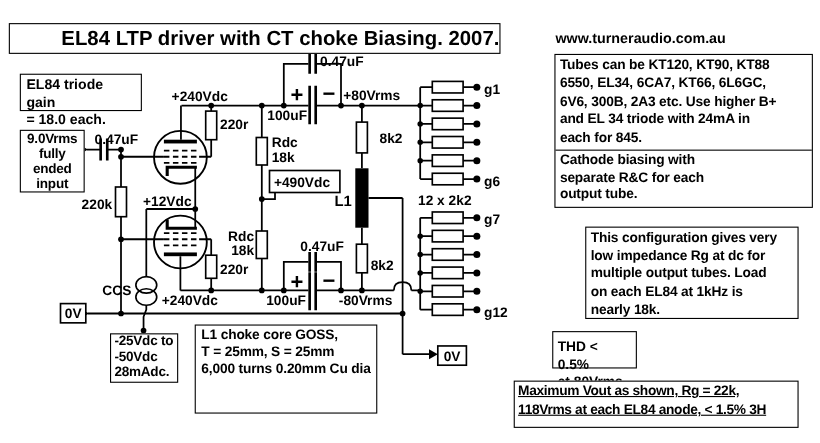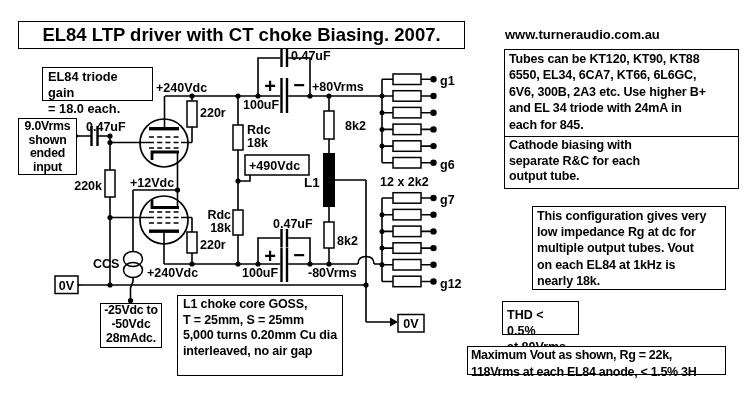--- a/index.html
+++ b/index.html
@@ -1,32 +1,32 @@
 <!DOCTYPE html>
 <html><head>
 <meta charset="utf-8">
 <style>
   html,body{margin:0;padding:0;background:#fff;}
   #canvas{position:relative;width:745px;height:403px;background:#ffffff;overflow:hidden;
           font-family:"Liberation Sans",sans-serif;color:#000;}
   #circuit{position:absolute;left:0;top:0;}
   .box{position:absolute;border:1.5px solid #000;background:#fff;box-sizing:border-box;font-weight:bold;}
   .nb{position:absolute;font-weight:bold;}
-  #title-box{left:18px;top:21px;width:447px;height:28px;font-size:18.5px;line-height:25px;text-align:center;}
+  #title-box{left:8px;top:21px;width:447px;height:28px;font-size:18.5px;line-height:25px;text-align:right;}
   #website{left:505px;top:27px;width:210px;font-size:13px;}
-  #gain-box{left:18px;top:67px;width:111px;height:34px;font-size:12.8px;line-height:15.8px;padding:1px 5px;margin-left:24px;}
+  #gain-box{left:18px;top:67px;width:111px;height:34px;font-size:12.8px;line-height:15.8px;padding:1px 5px;}
   #input-box{left:18px;top:118px;width:59px;height:57px;font-size:12.3px;line-height:13.6px;padding:1px 3px;letter-spacing:-0.2px;text-align:center;}
   #tubes-box{left:504px;top:49px;width:235px;font-size:12.5px;letter-spacing:-0.15px;}
   #tubes-box .sec1{border-bottom:1.5px solid #000;padding:1px 4px 3px 4px;line-height:16.4px;}
   #tubes-box .sec2{padding:1px 4px 3px 4px;line-height:15.6px;}
   #config-box{left:532px;top:206px;width:194px;height:84px;font-size:12.5px;line-height:16.2px;padding:1px 4px;letter-spacing:-0.15px;}
   #thd-box{left:502px;top:301px;width:77px;height:34px;font-size:12.5px;line-height:15.8px;padding:6px 4px;}
-  #max-box{left:467px;top:346px;width:259px;height:29px;font-size:12.5px;line-height:16.8px;padding:0 3px;letter-spacing:-0.3px;white-space:nowrap;}
+  #max-box{left:467px;top:346px;width:259px;height:43px;font-size:12.5px;line-height:16.8px;padding:0 3px;letter-spacing:-0.3px;white-space:nowrap;text-decoration:underline;}
   #choke-box{left:177px;top:295px;width:166px;height:81px;font-size:12.5px;line-height:15.6px;padding:1px 5px;letter-spacing:-0.15px;white-space:nowrap;}
-  #bias-box{left:100px;top:303px;width:62px;height:45px;font-size:12.3px;line-height:13.8px;padding:0 3px;letter-spacing:-0.2px;text-align:center;}
+  #bias-box{left:100px;top:303px;width:62px;height:45px;font-size:12.3px;line-height:13.8px;padding:0 3px;letter-spacing:-0.2px;}
   svg text{font-family:"Liberation Sans",sans-serif;font-weight:bold;fill:#000;font-size:12.5px;}
   svg text.big{font-size:20px;}
   svg text.l1{font-size:13.5px;}
 </style>
 </head>
 <body>
 
 <div id="canvas">
 
 <svg id="circuit" width="745" height="403" viewBox="0 0 745 403">
@@ -235,21 +235,21 @@
 
 <div class="nb" id="website">www.turneraudio.com.au</div>
 
 <div class="box" id="gain-box">
   <div>EL84 triode gain</div>
   <div>= 18.0 each.</div>
 </div>
 
 <div class="box" id="input-box">
   <div>9.0Vrms</div>
-  <div>shown</div>
+  <div>fully</div>
   <div>ended</div>
   <div>input</div>
 </div>
 
 <div class="box" id="tubes-box">
   <div class="sec1">
     <div>Tubes can be KT120, KT90, KT88</div>
     <div>6550, EL34, 6CA7, KT66, 6L6GC,</div>
     <div>6V6, 300B, 2A3 etc. Use higher B+</div>
     <div>and EL 34 triode with 24mA in</div>
@@ -258,40 +258,39 @@
   <div class="sec2">
     <div>Cathode biasing with</div>
     <div>separate R&amp;C for each</div>
     <div>output tube.</div>
   </div>
 </div>
 
 <div class="box" id="config-box">
   <div>This configuration gives very</div>
   <div>low impedance Rg at dc for</div>
-  <div>multiple output tubes. Vout</div>
+  <div>multiple output tubes. Load</div>
   <div>on each EL84 at 1kHz is</div>
   <div>nearly 18k.</div>
 </div>
 
 <div class="box" id="thd-box">
   <div>THD &lt; 0.5%</div>
   <div>at 80Vrms</div>
 </div>
 
 <div class="box" id="max-box">
   <div>Maximum Vout as shown, Rg = 22k,</div>
   <div>118Vrms at each EL84 anode, &lt; 1.5% 3H</div>
 </div>
 
 <div class="box" id="choke-box">
   <div>L1 choke core GOSS,</div>
   <div>T = 25mm, S = 25mm</div>
-  <div>5,000 turns 0.20mm Cu dia</div>
-  <div>interleaved, no air gap</div>
+  <div>6,000 turns 0.20mm Cu dia</div>
 </div>
 
 <div class="box" id="bias-box">
   <div>-25Vdc to</div>
   <div>-50Vdc</div>
   <div>28mAdc.</div>
 </div>
 
 </div>
 

